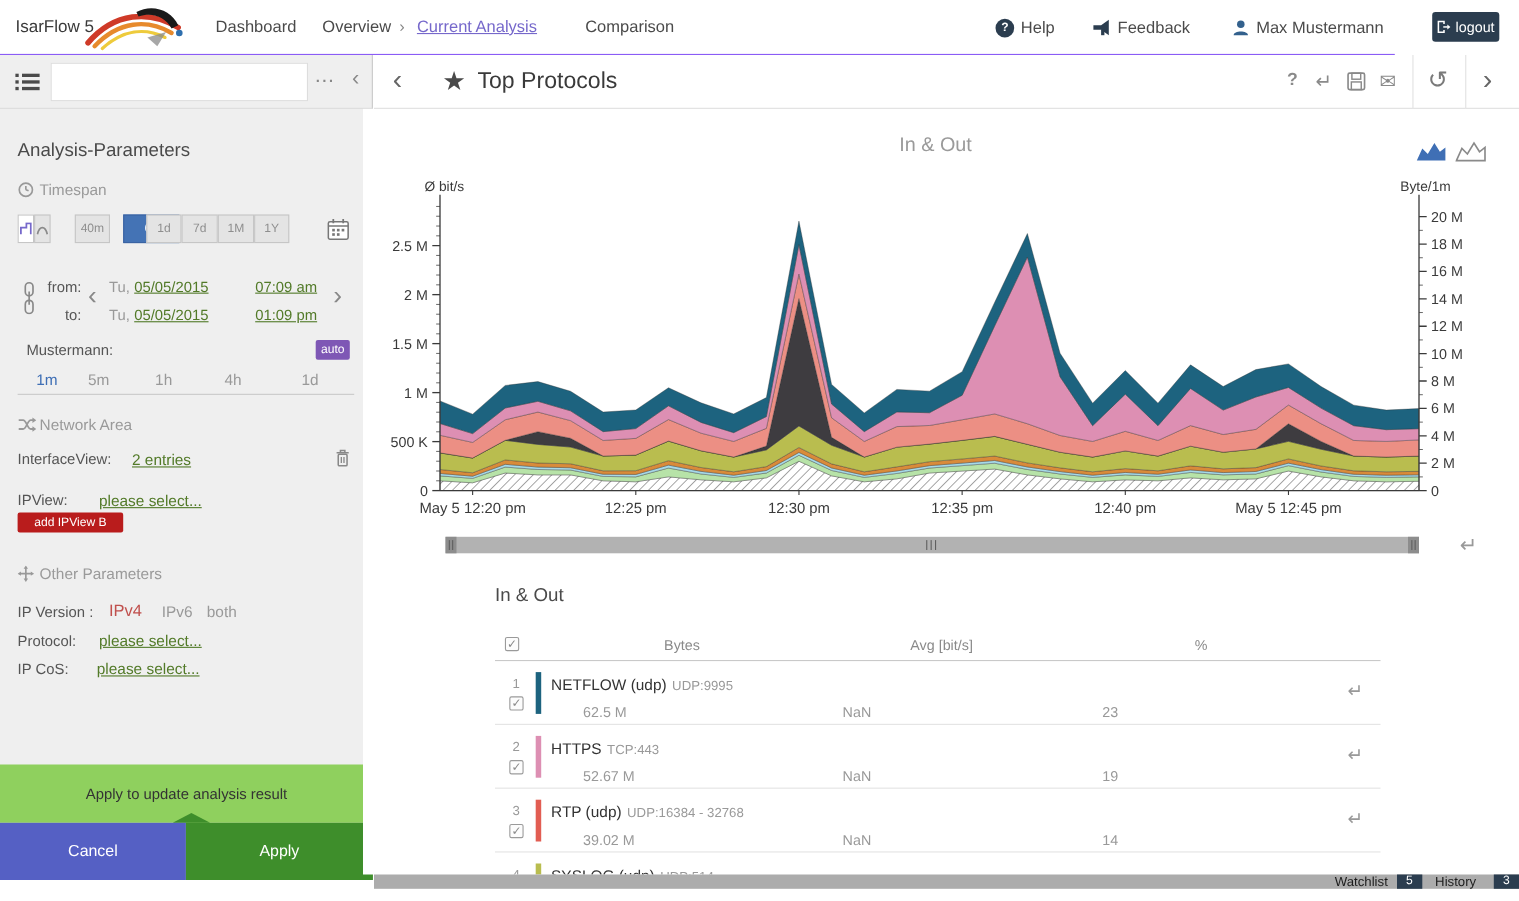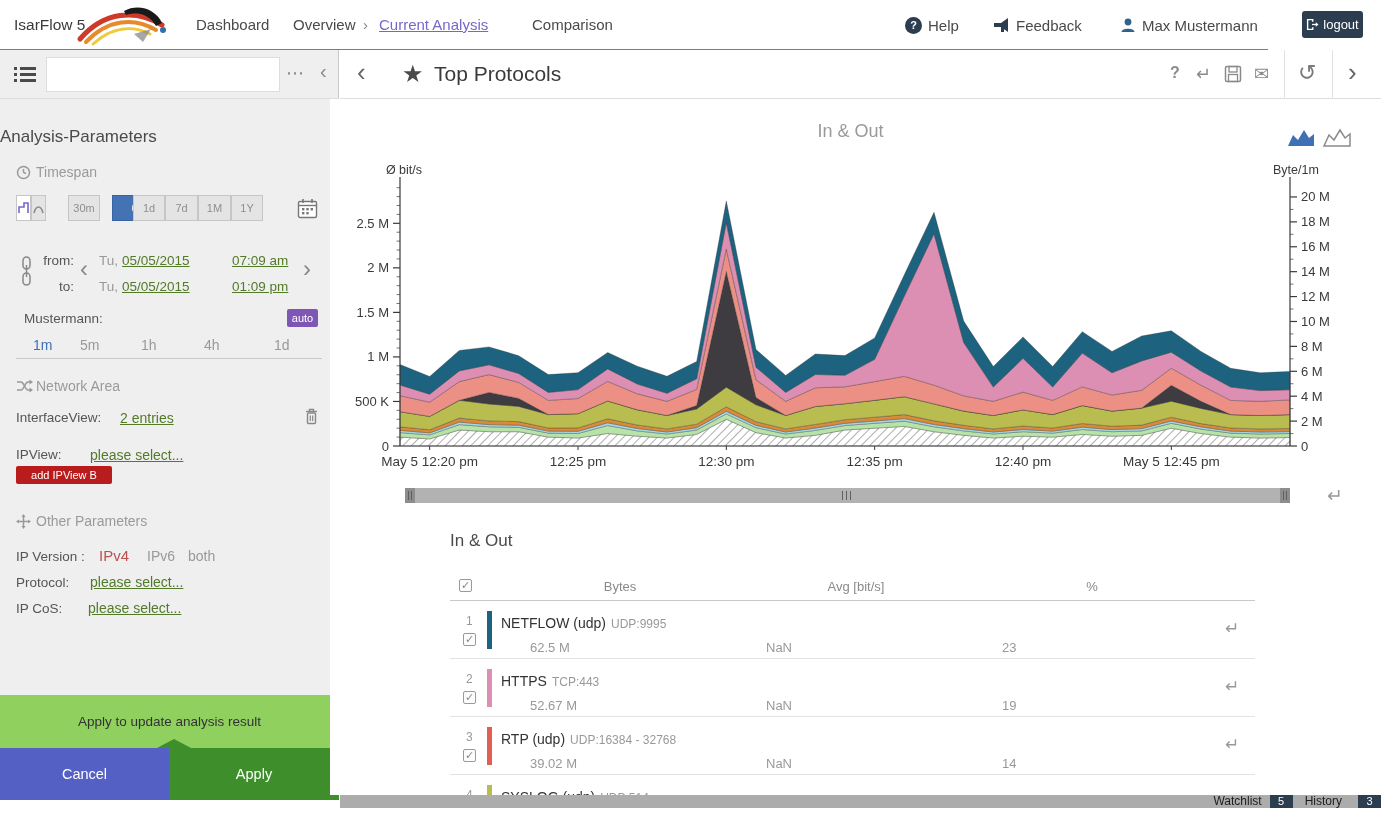--- a/index.html
+++ b/index.html
@@ -16,21 +16,21 @@
   .navgrp{position:absolute;top:0;height:50px;display:flex;align-items:center;gap:6px;cursor:pointer}
   .navgrp .lbl{font-size:15px;color:#4a4a4a}
   .helpcircle{width:17px;height:17px;border-radius:50%;background:#2b3d4f;color:#fff;font-size:11px;font-weight:bold;text-align:center;line-height:17px}
   #logout-btn{position:absolute;left:1302px;top:11px;width:61px;height:27px;background:#2b3d4f;border-radius:3px;color:#fff;font-size:13px;display:flex;align-items:center;justify-content:center;gap:4px;cursor:pointer}
 
   
   #sidebar{position:absolute;left:0;top:50px;width:339px;height:750px;background:#efefef;border-right:1px solid #c9c9c9}
   #sidebar-header{position:absolute;left:0;top:0;width:339px;height:49px;border-bottom:1px solid #dcdcdc}
   .sb-whitebox{position:absolute;left:46px;top:7px;width:234px;height:35px;background:#fff;border:1px solid #ddd}
   .icon-btn{cursor:pointer}
-  .sb-title{position:absolute;left:0;top:77px;font-size:17px;color:#4a4a4a}
+  .sb-title{position:absolute;left:16px;top:77px;font-size:17px;color:#4a4a4a}
   .sec-head{position:absolute;font-size:14px;color:#9a9a9a}
   .sb-label{font-size:13.5px;color:#555}
   .greenlink{font-size:13.5px;color:#527a28;text-decoration:underline;cursor:pointer}
   .preset{position:absolute;top:145px;height:26px;background:#e4e4e4;border:1px solid #c6c6c6;color:#8e8e8e;font-size:11px;text-align:center;line-height:24px;cursor:pointer}
   .preset.sel{background:#4473b5;border-color:#3a63a2;color:#fff}
   .minitoggle{position:absolute;top:145px;width:15px;height:26px;border:1px solid #c6c6c6;background:#e4e4e4;display:flex;align-items:center;justify-content:center;cursor:pointer}
   .minitoggle.sel{background:#fff}
   .chev{color:#888;cursor:pointer}
   .granopt{position:absolute;top:287px;font-size:14px;color:#999;cursor:pointer}
   .granopt.sel{color:#3f6fb5}
@@ -154,21 +154,21 @@
     <div class="minitoggle sel" style="left:16px">
       <svg width="11" height="12" viewBox="0 0 11 12">
         <path d="M1,11 V5 H6 V1 H10 V11" stroke="#7668cb" stroke-width="1.6" fill="none"></path>
       </svg>
     </div>
     <div class="minitoggle" style="left:31px">
       <svg width="11" height="12" viewBox="0 0 11 12">
         <path d="M1,11 C3,3 8,3 10,11" stroke="#8a8a8a" stroke-width="1.6" fill="none"></path>
       </svg>
     </div>
-    <div class="preset" style="left:68px;width:32px">30m</div>
+    <div class="preset" style="left:68px;width:32px">40m</div>
     <div class="preset sel" style="left:112px;width:51px">6h</div>
     <div class="preset" style="left:133px;width:32px">1d</div>
     <div class="preset" style="left:165px;width:33px">7d</div>
     <div class="preset" style="left:198px;width:33px">1M</div>
     <div class="preset" style="left:231px;width:32px">1Y</div>
     <svg class="abs icon-btn" style="left:297px;top:148px" width="21" height="21" viewBox="0 0 21 21">
       <rect x="1.5" y="3.5" width="18" height="16" rx="1.5" stroke="#777" fill="#fff" stroke-width="1.4"></rect>
       <line x1="1.5" y1="7.5" x2="19.5" y2="7.5" stroke="#777" stroke-width="1.4"></line>
       <line x1="6" y1="1" x2="6" y2="5" stroke="#777" stroke-width="1.6"></line>
       <line x1="15" y1="1" x2="15" y2="5" stroke="#777" stroke-width="1.6"></line>

